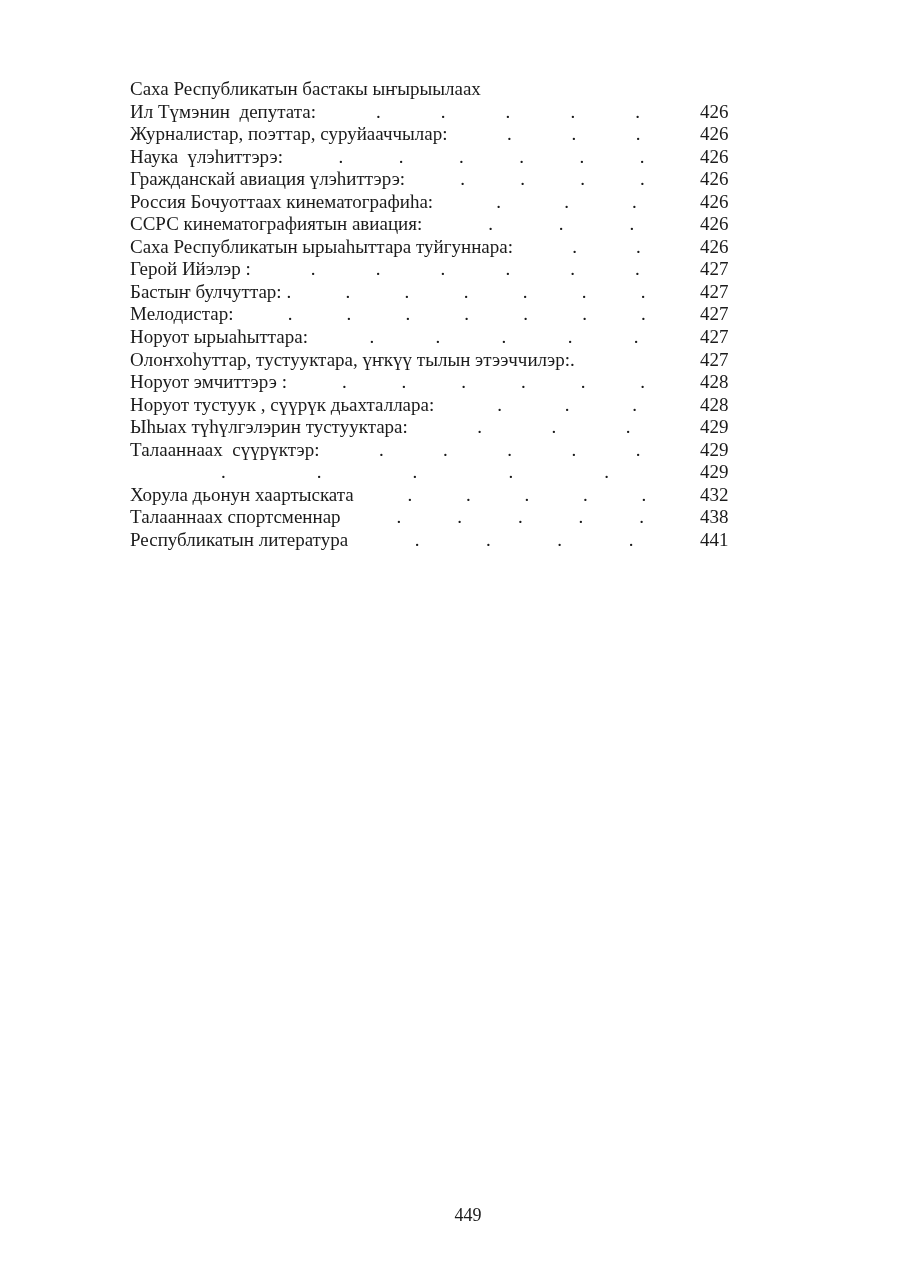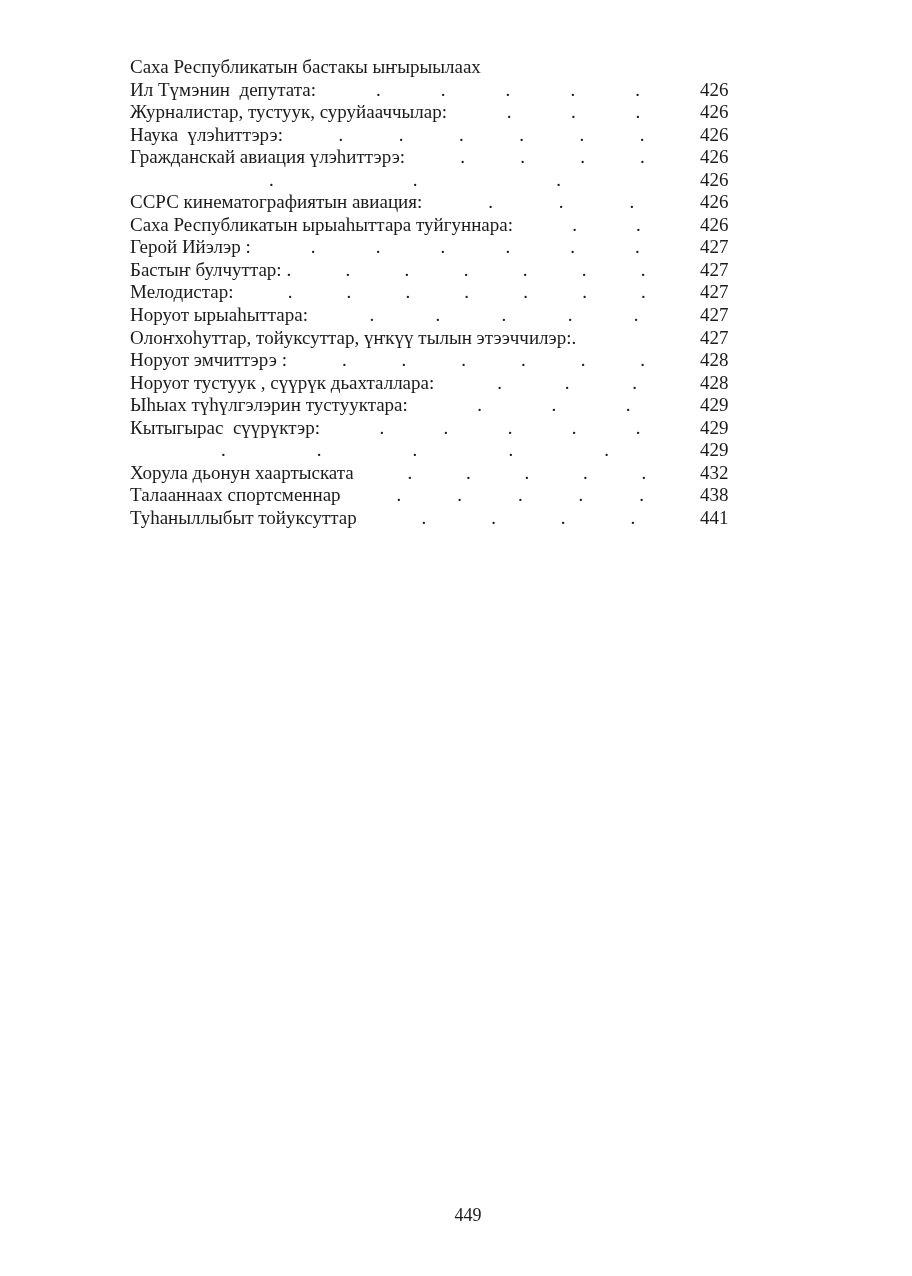--- a/index.html
+++ b/index.html
@@ -11,21 +11,21 @@
     height: 1276px;
     position: relative;
     background: #ffffff;
     font-family: "Liberation Serif", "DejaVu Serif", serif;
     color: #1b1b1b;
     overflow: hidden;
   }
   .toc {
     position: absolute;
     left: 130px;
-    top: 56px;
+    top: 78px;
     width: 616px;
   }
   .row {
     display: flex;
     align-items: baseline;
     height: 22.55px;
     font-size: 19px;
     line-height: 22.55px;
     white-space: pre;
   }
@@ -65,35 +65,36 @@
     <span class="label">Саха Республикатын бастакы ыҥырыылаах</span>
     <span class="dots"></span>
     <span class="page"></span>
   </div>
     <div class="row">
     <span class="label">Ил Түмэнин  депутата:</span>
     <span class="dots"><span class="dot">.</span><span class="dot">.</span><span class="dot">.</span><span class="dot">.</span><span class="dot">.</span></span>
     <span class="page">426</span>
   </div>
     <div class="row">
-    <span class="label">Журналистар, тустуук, суруйааччылар:</span>
+    <span class="label">Журналистар, поэттар, суруйааччылар:</span>
     <span class="dots"><span class="dot">.</span><span class="dot">.</span><span class="dot">.</span></span>
     <span class="page">426</span>
   </div>
     <div class="row">
     <span class="label">Наука  үлэһиттэрэ:</span>
     <span class="dots"><span class="dot">.</span><span class="dot">.</span><span class="dot">.</span><span class="dot">.</span><span class="dot">.</span><span class="dot">.</span></span>
     <span class="page">426</span>
   </div>
     <div class="row">
     <span class="label">Гражданскай авиация үлэһиттэрэ:</span>
     <span class="dots"><span class="dot">.</span><span class="dot">.</span><span class="dot">.</span><span class="dot">.</span></span>
     <span class="page">426</span>
   </div>
     <div class="row">
+    <span class="label">Россия Бочуоттаах кинематографиһа:</span>
     <span class="dots"><span class="dot">.</span><span class="dot">.</span><span class="dot">.</span></span>
     <span class="page">426</span>
   </div>
     <div class="row">
     <span class="label">ССРС кинематографиятын авиация:</span>
     <span class="dots"><span class="dot">.</span><span class="dot">.</span><span class="dot">.</span></span>
     <span class="page">426</span>
   </div>
     <div class="row">
     <span class="label">Саха Республикатын ырыаһыттара туйгуннара:</span>
@@ -114,58 +115,58 @@
     <span class="label">Мелодистар:</span>
     <span class="dots"><span class="dot">.</span><span class="dot">.</span><span class="dot">.</span><span class="dot">.</span><span class="dot">.</span><span class="dot">.</span><span class="dot">.</span></span>
     <span class="page">427</span>
   </div>
     <div class="row">
     <span class="label">Норуот ырыаһыттара:</span>
     <span class="dots"><span class="dot">.</span><span class="dot">.</span><span class="dot">.</span><span class="dot">.</span><span class="dot">.</span></span>
     <span class="page">427</span>
   </div>
     <div class="row">
-    <span class="label">Олоҥхоһуттар, тойуксуттар, үҥкүү тылын этээччилэр:.</span>
+    <span class="label">Олоҥхоһуттар, тустууктара, үҥкүү тылын этээччилэр:.</span>
     <span class="dots"></span>
     <span class="page">427</span>
   </div>
     <div class="row">
     <span class="label">Норуот эмчиттэрэ :</span>
     <span class="dots"><span class="dot">.</span><span class="dot">.</span><span class="dot">.</span><span class="dot">.</span><span class="dot">.</span><span class="dot">.</span></span>
     <span class="page">428</span>
   </div>
     <div class="row">
     <span class="label">Норуот тустуук , сүүрүк дьахталлара:</span>
     <span class="dots"><span class="dot">.</span><span class="dot">.</span><span class="dot">.</span></span>
     <span class="page">428</span>
   </div>
     <div class="row">
     <span class="label">Ыһыах түһүлгэлэрин тустууктара:</span>
     <span class="dots"><span class="dot">.</span><span class="dot">.</span><span class="dot">.</span></span>
     <span class="page">429</span>
   </div>
     <div class="row">
-    <span class="label">Кытыгырас  сүүрүктэр:</span>
+    <span class="label">Талааннаах  сүүрүктэр:</span>
     <span class="dots"><span class="dot">.</span><span class="dot">.</span><span class="dot">.</span><span class="dot">.</span><span class="dot">.</span></span>
     <span class="page">429</span>
   </div>
     <div class="row">
     <span class="dots"><span class="dot">.</span><span class="dot">.</span><span class="dot">.</span><span class="dot">.</span><span class="dot">.</span></span>
     <span class="page">429</span>
   </div>
     <div class="row">
     <span class="label">Хорула дьонун хаартыската</span>
     <span class="dots"><span class="dot">.</span><span class="dot">.</span><span class="dot">.</span><span class="dot">.</span><span class="dot">.</span></span>
     <span class="page">432</span>
   </div>
     <div class="row">
     <span class="label">Талааннаах спортсменнар</span>
     <span class="dots"><span class="dot">.</span><span class="dot">.</span><span class="dot">.</span><span class="dot">.</span><span class="dot">.</span></span>
     <span class="page">438</span>
   </div>
     <div class="row">
-    <span class="label">Туһаныллыбыт тойуксуттар</span>
+    <span class="label">Республикатын литература</span>
     <span class="dots"><span class="dot">.</span><span class="dot">.</span><span class="dot">.</span><span class="dot">.</span></span>
     <span class="page">441</span>
   </div>
   </div>
 
 <div class="footer">449</div>
 
 </body></html>

